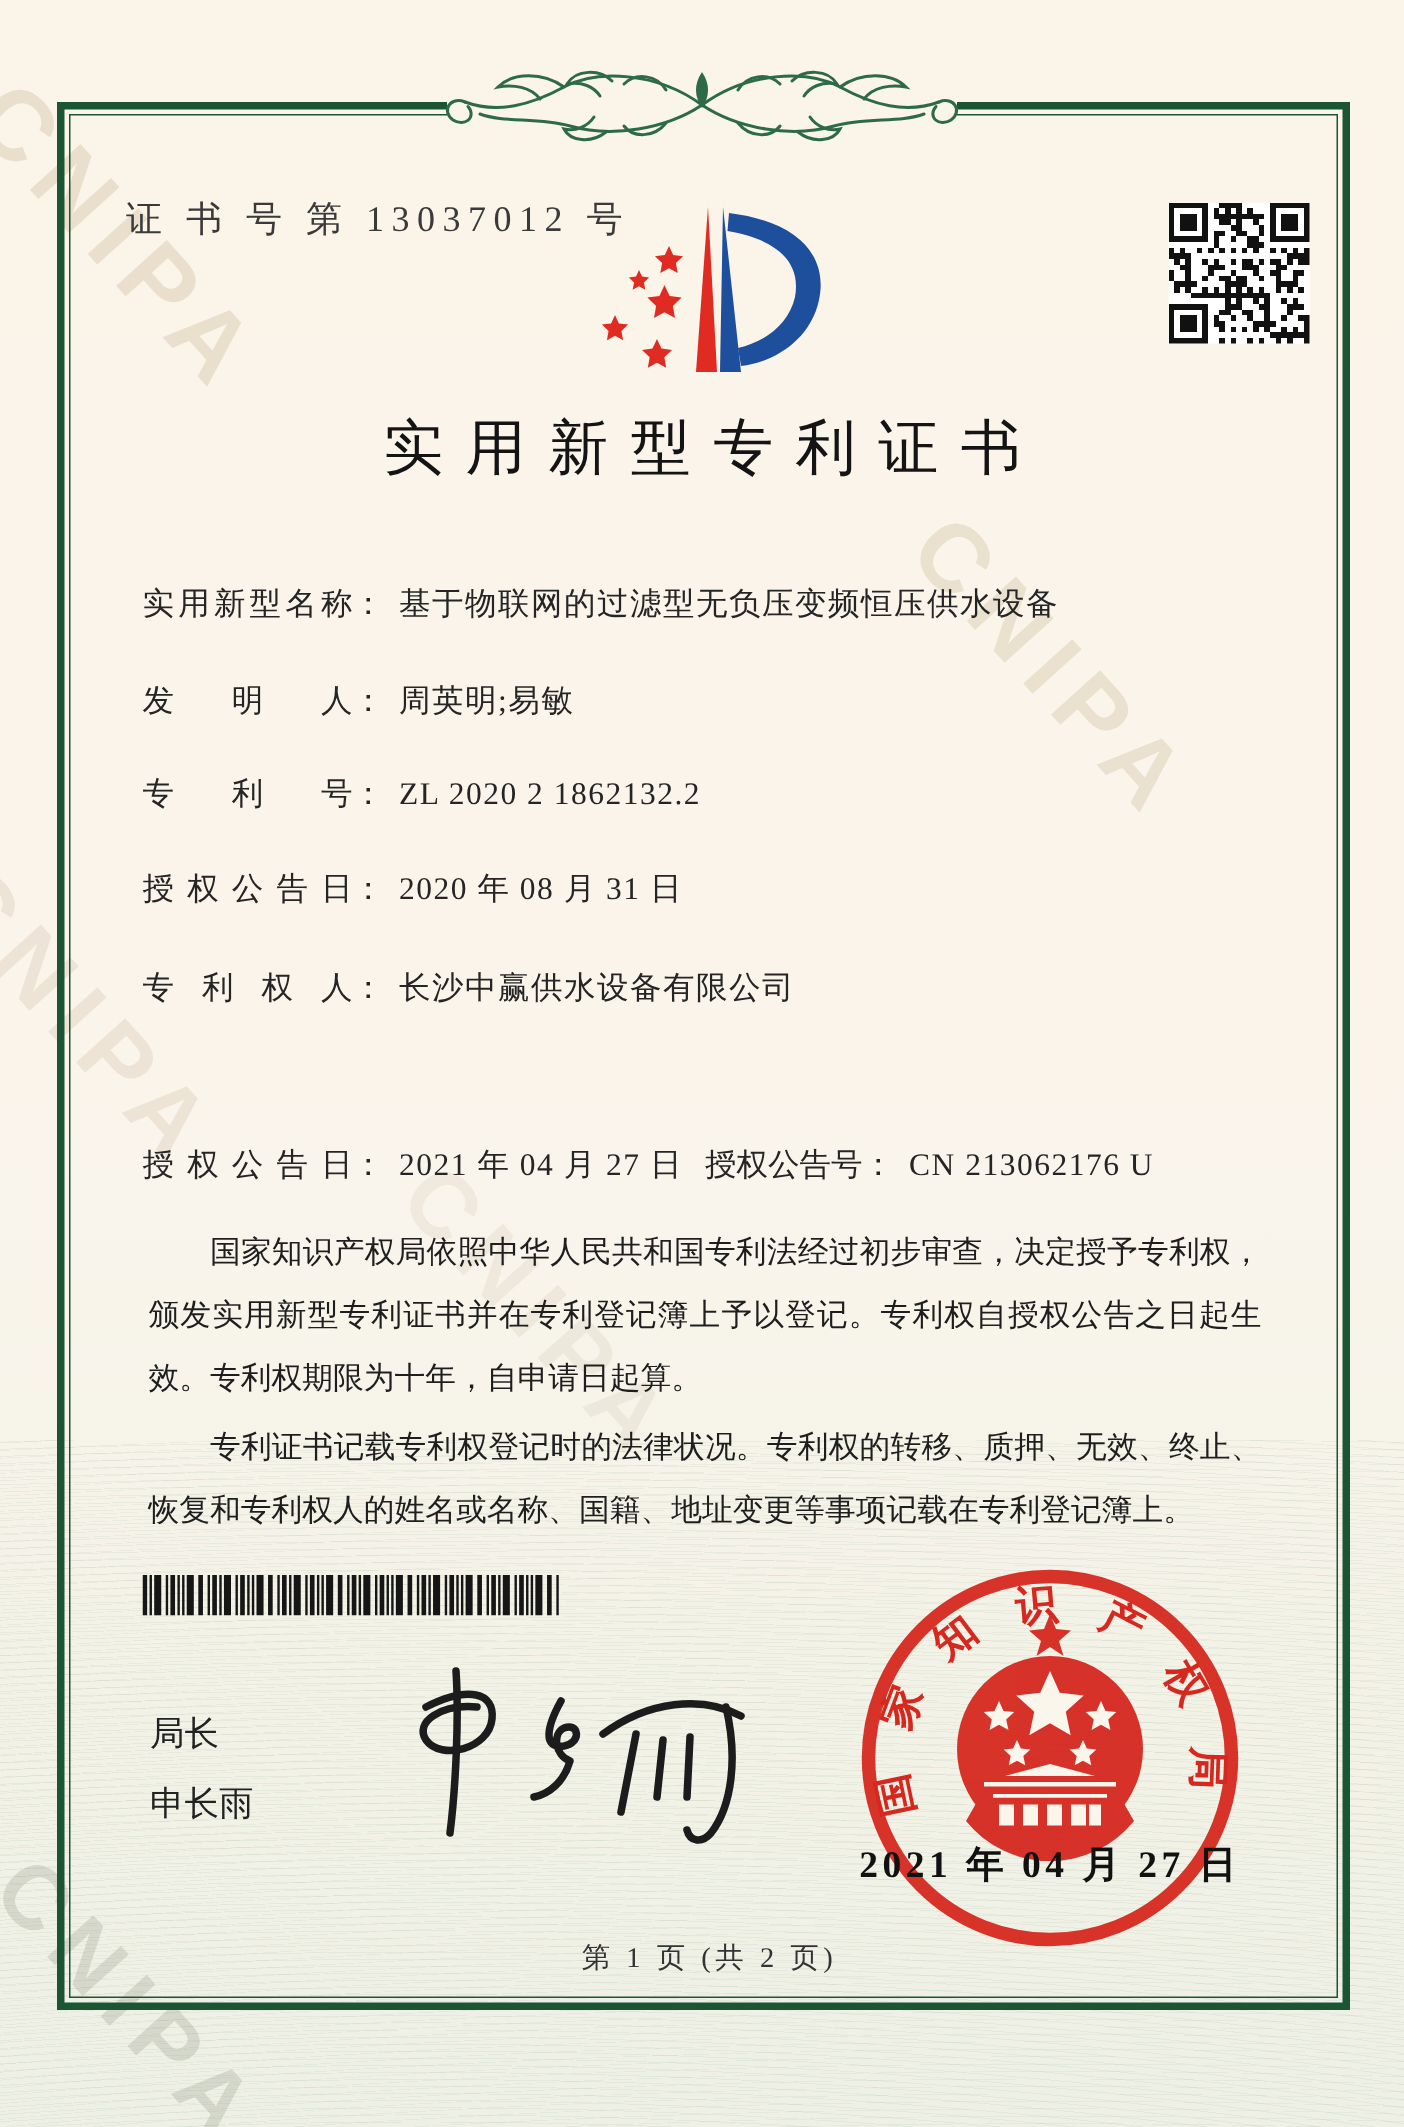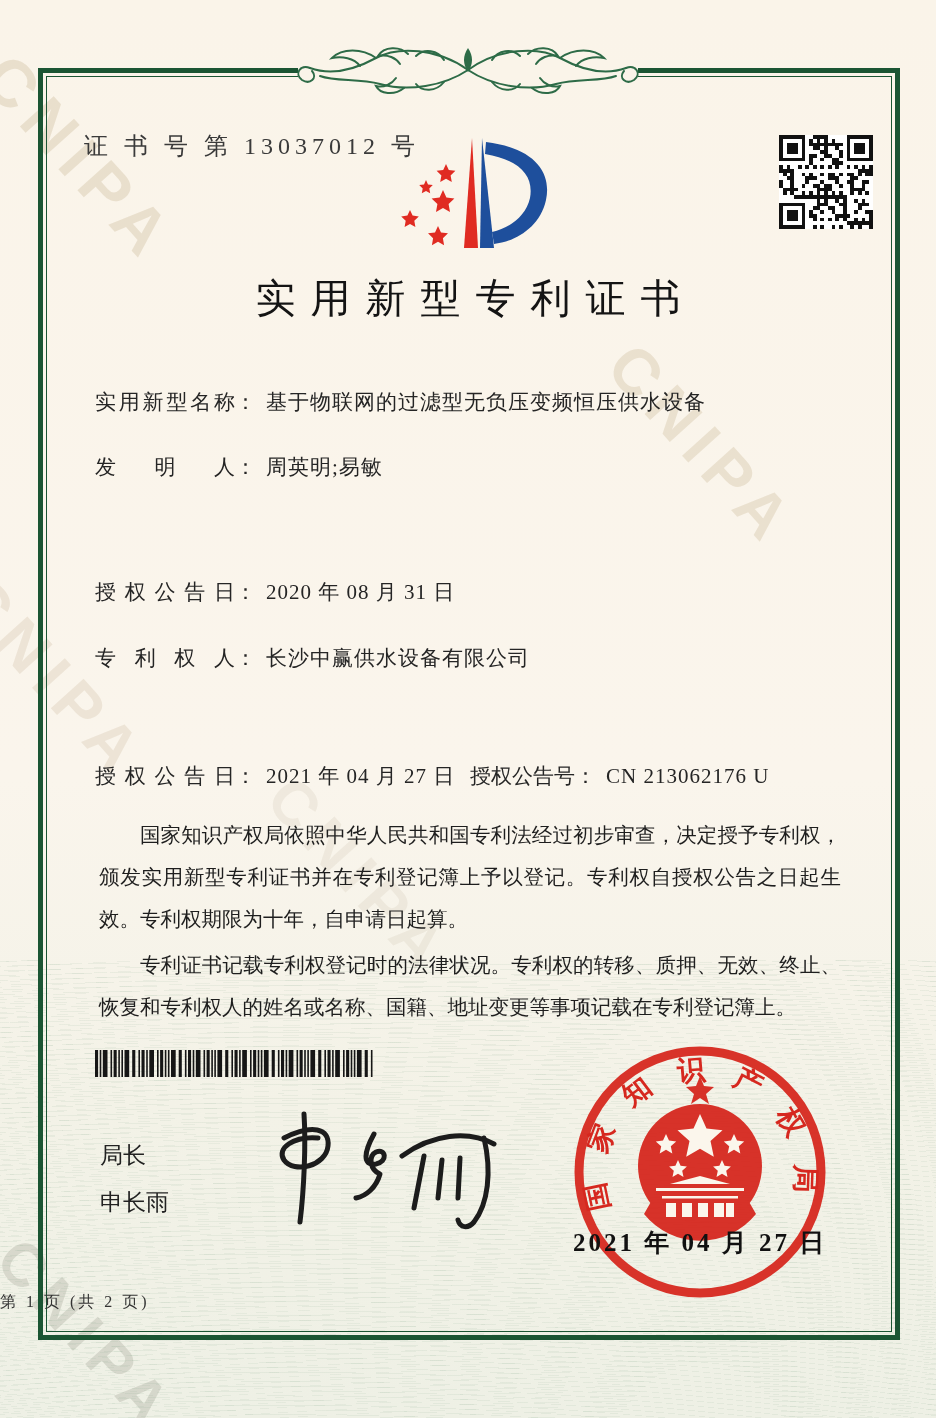--- a/index.html
+++ b/index.html
@@ -37,21 +37,21 @@
   .paras{position:absolute;left:95px;top:810px;width:750px;font-size:20.5px;line-height:42px;
          text-align:justify;color:#1e1e1e;}
   .paras p{margin:4px;text-indent:2em;}
   .barcode{position:absolute;left:95px;top:1050px;width:282px;height:27px;}
   .signatory{position:absolute;left:100px;top:1132px;font-size:23px;line-height:47px;color:#222;
              font-family:Liberation Serif, serif;}
   .signature{position:absolute;left:246px;top:1104px;width:264px;height:130px;}
   .seal{position:absolute;left:570px;top:1042px;width:260px;height:260px;}
   .seal-date{position:absolute;left:-12px;top:184px;width:284px;text-align:center;
              font-size:25px;font-weight:700;letter-spacing:3px;color:#111;}
-  .pagenum{position:absolute;left:0;right:0;top:1292px;font-size:16px;
+  .pagenum{position:absolute;left:10px;right:0;top:1292px;text-align:center;font-size:19px;
            letter-spacing:3px;color:#333;}
   .footnote{position:absolute;left:0;right:0;top:1352px;text-align:center;font-size:19px;
             letter-spacing:6px;color:#2b2b2b;}
 </style>
 </head>
 <body>
 
 <div class="page">
 
   <div class="wm" style="left:-46px;top:120px;font-size:66px;color:rgba(196,174,140,.30);">CNIPA</div>
@@ -307,20 +307,23 @@
     </svg>
 
   <div class="title">实用新型专利证书</div>
 
   <div class="frow" style="top:388px">
     <span class="flabel">实用新型名称</span><span class="colon">：</span><span class="fvalue">基于物联网的过滤型无负压变频恒压供水设备</span>
   </div>
   <div class="frow" style="top:453px">
     <span class="flabel">发明人</span><span class="colon">：</span><span class="fvalue">周英明;易敏</span>
   </div>
+  <div class="frow" style="top:515px">
+    <span class="flabel">专利号</span><span class="colon">：</span><span class="fvalue">ZL 2020 2 1862132.2</span>
+  </div>
   <div class="frow" style="top:578px">
     <span class="flabel">授权公告日</span><span class="colon">：</span><span class="fvalue">2020 年 08 月 31 日</span>
   </div>
   <div class="frow" style="top:644px">
     <span class="flabel">专利权人</span><span class="colon">：</span><span class="fvalue">长沙中赢供水设备有限公司</span>
   </div>
   <div class="frow" style="top:762px">
     <span class="flabel">授权公告日</span><span class="colon">：</span><span class="fvalue">2021 年 04 月 27 日</span>
     <span class="pair2">
       <span>授权公告号</span><span class="colon">：</span><span class="fvalue">CN 213062176 U</span>

